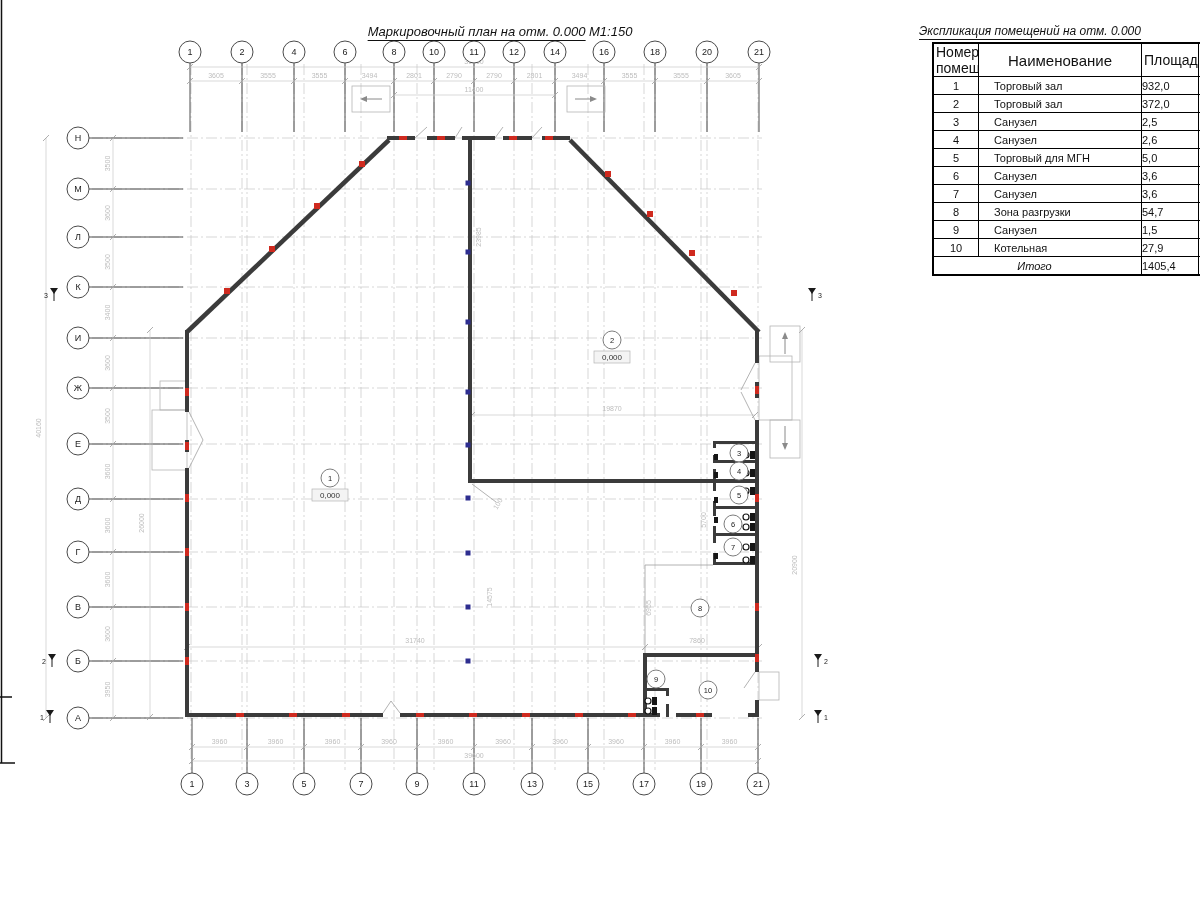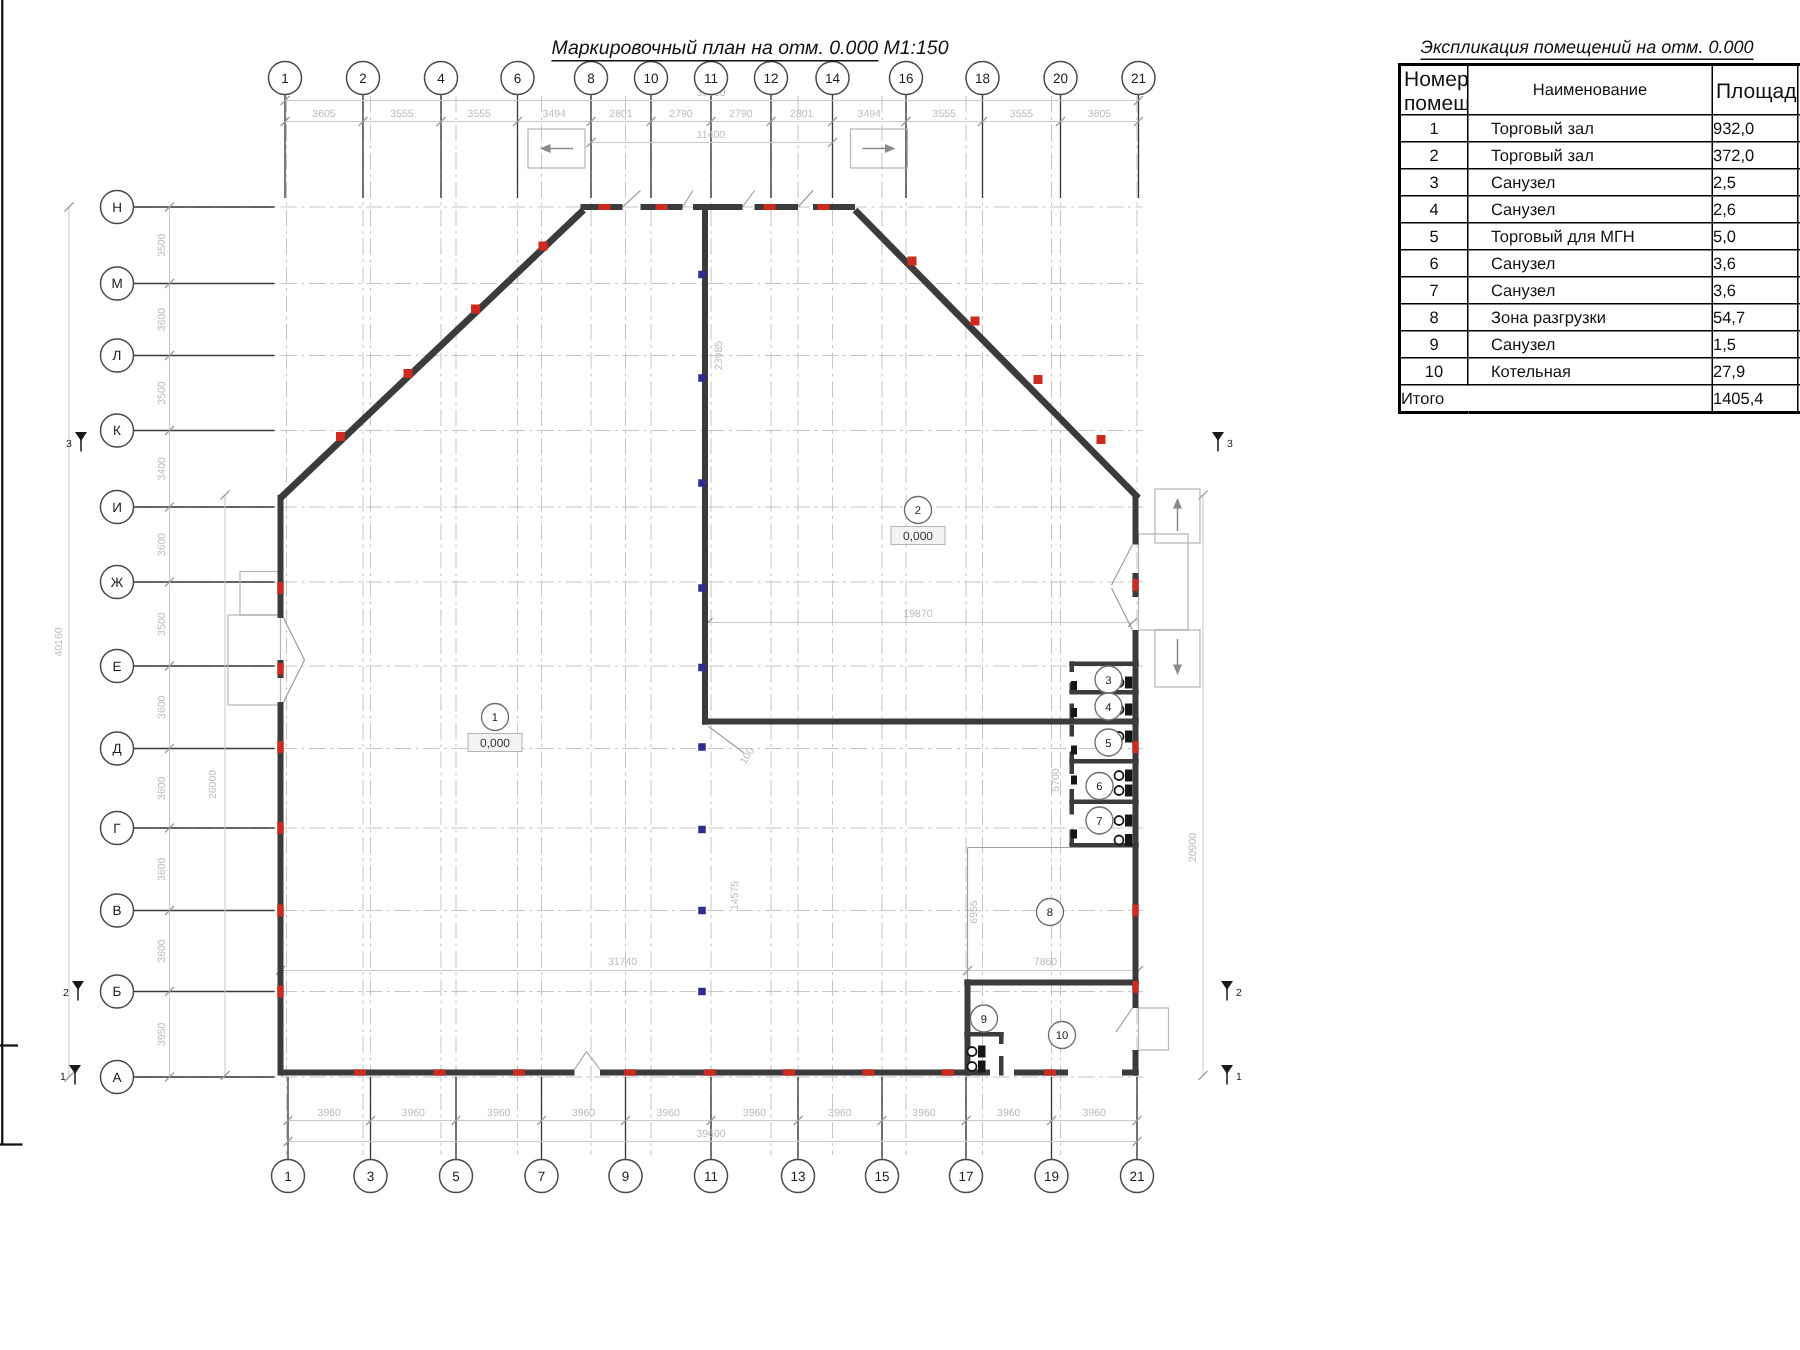--- a/index.html
+++ b/index.html
@@ -4,36 +4,36 @@
 <style>
   html,body{margin:0;padding:0;background:#fff}
   .sheet{position:relative;width:1200px;height:900px;background:#fff;overflow:hidden;
          font-family:"Liberation Sans",sans-serif}
   #plan-svg{position:absolute;left:0;top:0}
   svg text{font-family:"Liberation Sans",sans-serif}
   .plan-title{position:absolute;left:500px;top:24px;transform:translateX(-50%);
 
               font-style:italic;font-size:13px;color:#111;white-space:nowrap}
   .plan-title .u{border-bottom:1px solid #111;padding-bottom:1px}
-  .sched-title{position:absolute;left:1058px;top:24px;transform:translateX(-50%);
+  .sched-title{position:absolute;left:1030px;top:24px;transform:translateX(-50%);
               font-style:italic;font-size:12px;color:#111;white-space:nowrap}
   .sched-title .u{border-bottom:1px solid #111;padding-bottom:1px}
   .sched{position:absolute;left:932px;top:42px;border-collapse:collapse;table-layout:fixed;
          width:296px;background:#fff;border:2px solid #000}
   .sched th,.sched td{border:1px solid #000;overflow:hidden;color:#111}
   .sched th{font-weight:normal;height:30px;padding:0 2px;text-align:center}
   .sched th:nth-child(1){width:40px;font-size:14px}
-  .sched th:nth-child(2){width:158px;font-size:11px}
+  .sched th:nth-child(2){width:158px;font-size:15px}
   .sched th:nth-child(3){width:52px;font-size:14px}
   .sched th:nth-child(4){width:46px;font-size:9px;text-align:left;padding-left:3px}
   .sched td{font-size:11px;height:17px;padding:0}
   .sched td.num{text-align:center}
   .sched td.name{text-align:left;padding-left:15px}
   .sched td.area{}
-  .sched td.total-label{text-align:left;padding-right:6px;}
+  .sched td.total-label{text-align:center;padding-right:6px;font-style:italic}
 </style>
 </head>
 <body>
 
 <div class="sheet">
 
   <svg id="plan-svg" width="1200" height="900">
       <line x1="191" y1="64" x2="191" y2="770" stroke="#c6c6c6" stroke-width="0.7" stroke-dasharray="11 3 2 3"></line>
       <line x1="242" y1="64" x2="242" y2="770" stroke="#c6c6c6" stroke-width="0.7" stroke-dasharray="11 3 2 3"></line>
       <line x1="247" y1="64" x2="247" y2="770" stroke="#c6c6c6" stroke-width="0.7" stroke-dasharray="11 3 2 3"></line>

